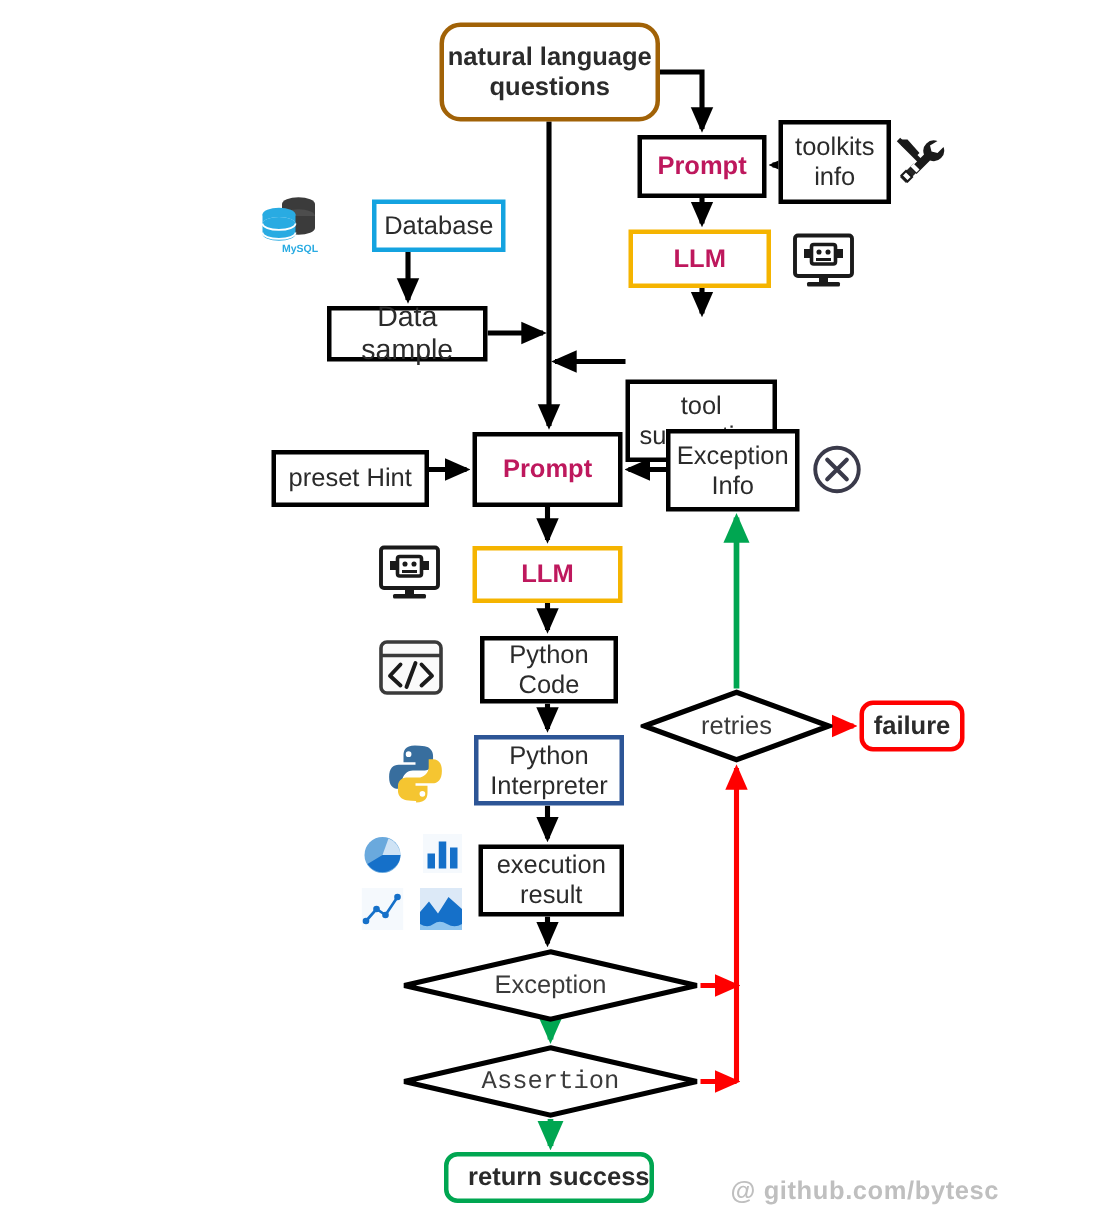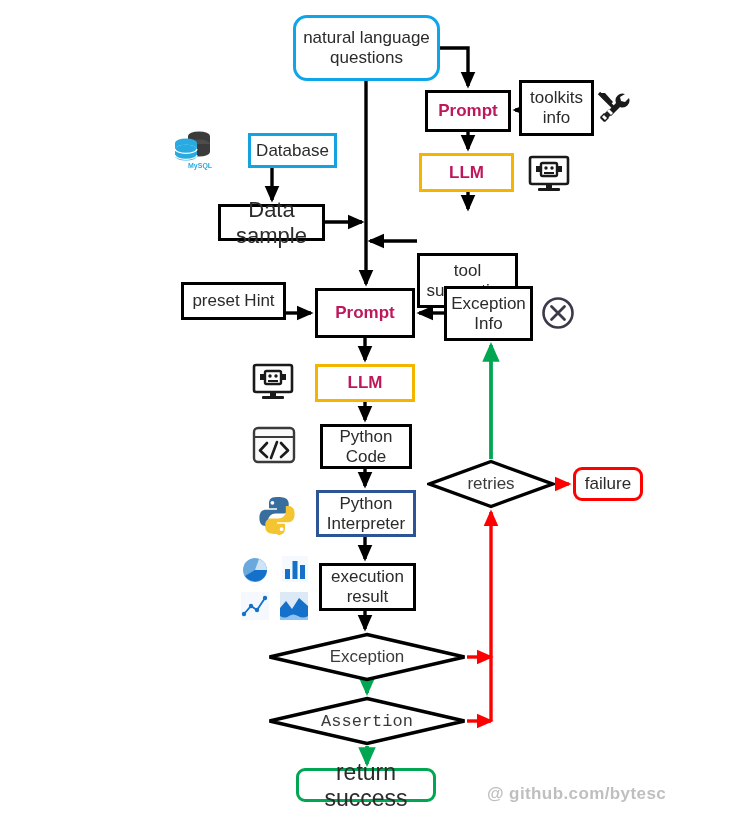--- a/index.html
+++ b/index.html
@@ -34,22 +34,23 @@
     text-align: center;
     background: #ffffff;
     color: #2b2b2b;
     line-height: 1.15;
     z-index: 3;
   }
   .node.rect {
     border: 3px solid #000000;
   }
   .node.round {
-    border: 3px solid #0ea5e9;
+    border: 3px solid #a16207;
     border-radius: 14px;
+    font-weight: bold;
   }
   .node.bold-label {
     font-weight: bold;
     color: #be185d;
   }
   .b-cyan   { border-color: #14a3e0 !important; }
   .b-amber  { border-color: #f5b400 !important; }
   .b-navy   { border-color: #2d5596 !important; }
   .b-red    { border-color: #ff0000 !important; }
   .b-green  { border-color: #00a651 !important; }
@@ -169,25 +170,25 @@
   </div>
 
   <div class="node rect" style="left:417px; top:213px; width:101px; height:55px; font-size:17px;margin-top:40px;">
     <span>tool suggestion</span>
   </div>
 
   <div class="node rect b-cyan" style="left:228px; top:133px; width:89px; height:35px; font-size:17px;margin-left:20px;">
     <span>Database</span>
   </div>
 
-  <div class="node rect" style="left:218px; top:204px; width:107px; height:37px; font-size:22px;justify-content:center;">
+  <div class="node rect" style="left:218px; top:204px; width:107px; height:37px; font-size:19px;justify-content:center;">
     <span>Data sample</span>
   </div>
 
-  <div class="node rect" style="left:181px; top:282px; width:105px; height:38px; font-size:17px;">
+  <div class="node rect" style="left:181px; top:300px; width:105px; height:38px; font-size:17px;">
     <span>preset  Hint</span>
   </div>
 
   <div class="node rect bold-label" style="left:315px; top:288px; width:100px; height:50px; font-size:17px;">
     <span>Prompt</span>
   </div>
 
   <div class="node rect" style="left:444px; top:286px; width:89px; height:55px; font-size:17px;">
     <span>Exception Info</span>
   </div>
@@ -205,21 +206,21 @@
   </div>
 
   <div class="node rect" style="left:319px; top:563px; width:97px; height:48px; font-size:17px;">
     <span>execution result</span>
   </div>
 
   <div class="node round b-red" style="left:573px; top:467px; width:70px; height:34px; font-size:17px; border-radius:9px;">
     <span>failure</span>
   </div>
 
-  <div class="node round b-green" style="left:296px; top:768px; width:140px; height:34px; font-size:23px; border-radius:9px;justify-content:flex-end;">
+  <div class="node round b-green" style="left:296px; top:768px; width:140px; height:34px; font-size:17px; border-radius:9px;justify-content:flex-end;">
     <span>return success</span>
   </div>
 
   <div class="diamond" style="left:427px; top:459px; width:128px; height:50px;">
     <svg width="128" height="50" viewBox="0 0 128 50" xmlns="http://www.w3.org/2000/svg">
       <polygon points="64,2.5 125.5,25 64,47.5 2.5,25" fill="#ffffff" stroke="#000000" stroke-width="3.4"></polygon>
     </svg>
     <span class="dlabel" style="font-size:17px;">retries</span>
   </div>
 

